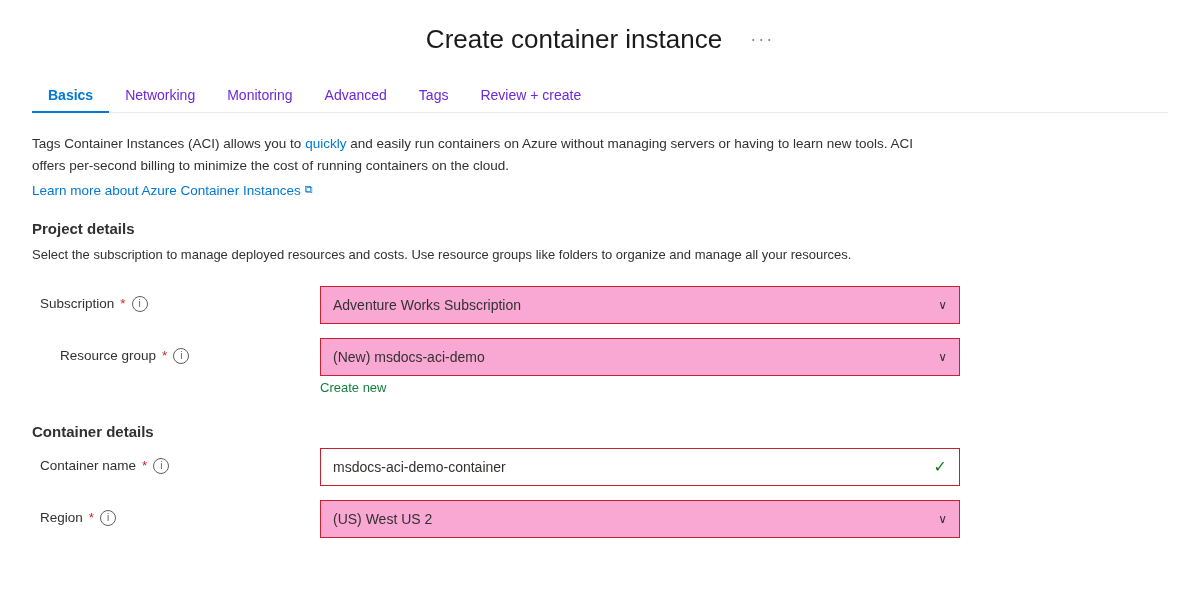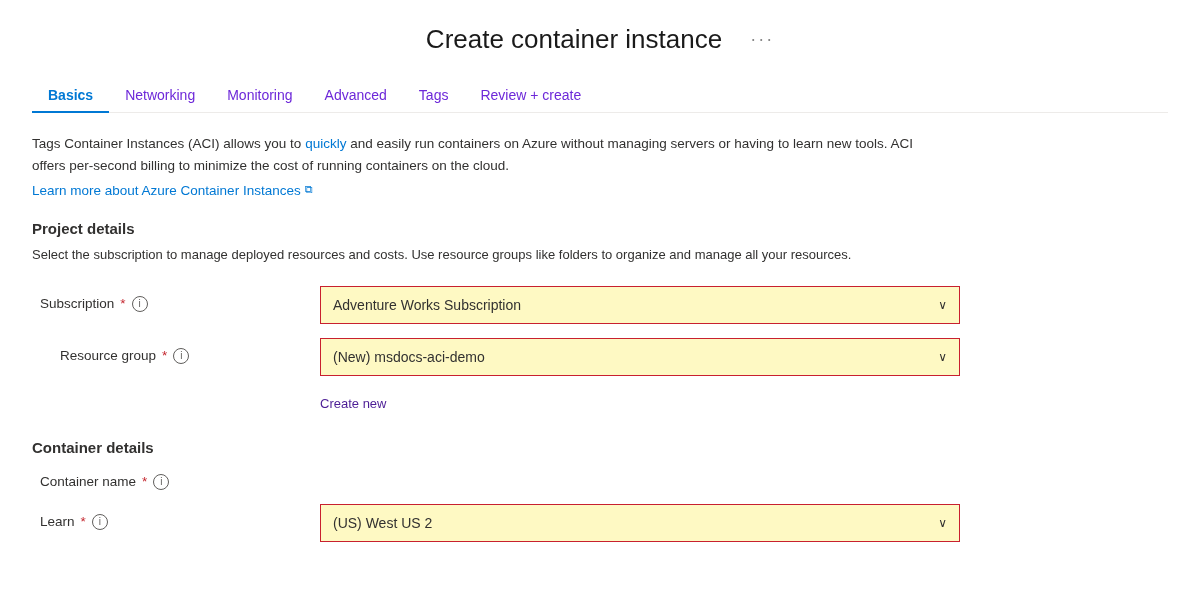--- a/index.html
+++ b/index.html
@@ -118,40 +118,40 @@
     .form-control-col {
       flex: 1;
       max-width: 640px;
     }
     .dropdown {
       width: 100%;
       border: 1px solid #c8202f;
       padding: 8px 12px;
       font-size: 14px;
       color: #323130;
-      background: #fef9c3;
+      background: #f9a8d4;
       display: flex;
       align-items: center;
       justify-content: space-between;
       cursor: pointer;
       min-height: 38px;
     }
     .dropdown-chevron {
       font-size: 12px;
       color: #323130;
     }
     .dropdown-check {
       color: #107c10;
       font-size: 16px;
     }
     .create-new-link {
-      color: #4c1d95;
+      color: #15803d;
       text-decoration: none;
       font-size: 13px;
-      margin-top: 20px;
+      margin-top: 4px;
       display: inline-block;
       text-align: right;
     }
     .container-name-input {
       width: 100%;
       border: 1px solid #c8202f;
       padding: 8px 12px;
       font-size: 14px;
       color: #323130;
       background: #fff;
@@ -233,25 +233,31 @@
 
 <div class="form-section">
   <div class="section-title">Container details</div>
 
   <div class="form-row">
     <div class="form-label-col">
       <span>Container name</span>
       <span class="required-star">*</span>
       <span class="info-icon">i</span>
     </div>
+    <div class="form-control-col">
+      <div class="container-name-input">
+        <span>msdocs-aci-demo-container</span>
+        <span class="dropdown-check">✓</span>
+      </div>
+    </div>
   </div>
 
   <div class="form-row">
     <div class="form-label-col">
-      <span>Learn</span>
+      <span>Region</span>
       <span class="required-star">*</span>
       <span class="info-icon">i</span>
     </div>
     <div class="form-control-col">
       <div class="dropdown">
         <span>(US) West US 2</span>
         <span class="dropdown-chevron">∨</span>
       </div>
     </div>
   </div>

